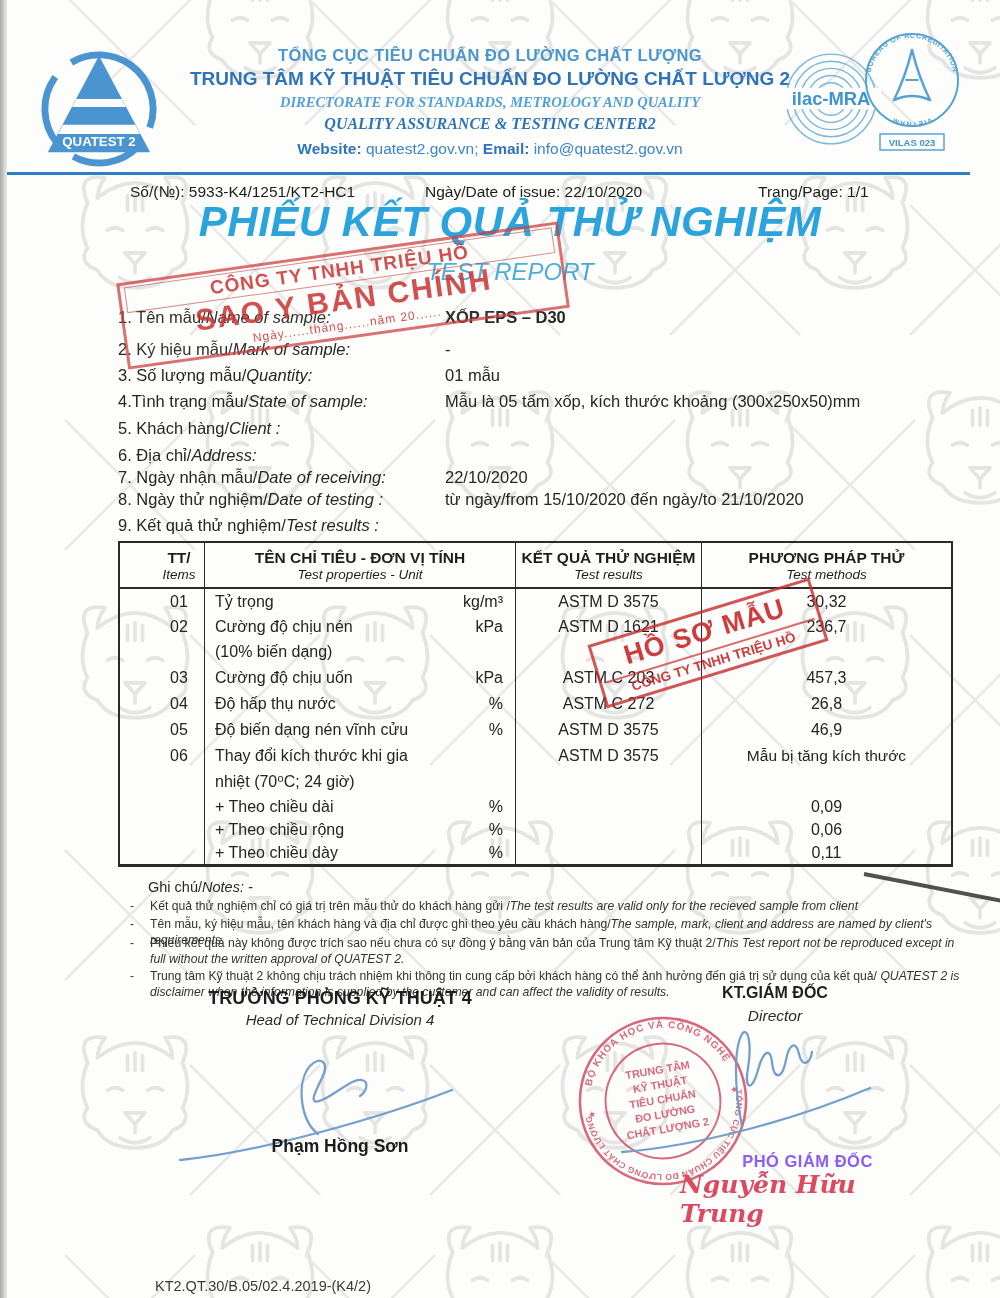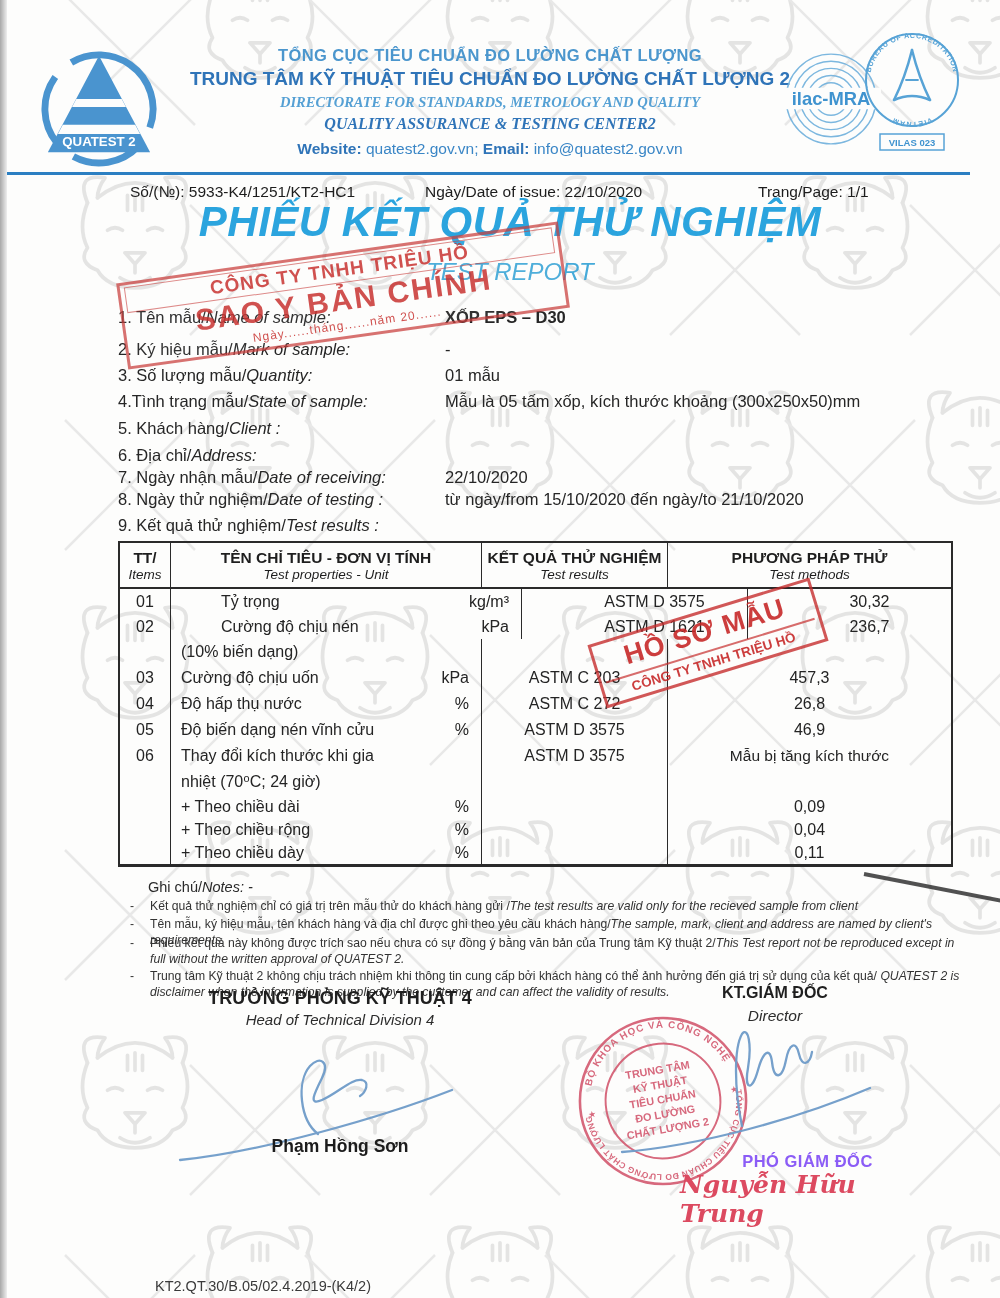--- a/index.html
+++ b/index.html
@@ -39,30 +39,30 @@
     text-align:center;z-index:2;padding:3px 4px;}
   .stamp-dossier .l1{font-weight:bold;font-size:27px;letter-spacing:1px;}
   .stamp-dossier .l2{font-weight:bold;font-size:13.5px;border-top:2px solid rgba(198,45,45,.7);margin-top:3px;padding-top:3px;}
   
   .info-row{z-index:1;font-size:16.5px;color:#262626;}
   .info-row .en{font-style:italic;}
   .info-val{z-index:1;font-size:16.5px;color:#262626;left:445px;width:540px;}
   .v-bold{font-weight:bold;}
   
   .rtable{left:118px;top:541px;width:831px;border:2.5px solid #2a2a2a;border-bottom-width:3.5px;z-index:1;background:transparent;}
-  .trow{display:grid;grid-template-columns:51px 311px 186px auto;}
+  .trow{display:grid;grid-template-columns:51px 311px 186px auto;padding-left:34px;}
   .c{border-right:1.8px solid #2a2a2a;overflow:visible;}
   .c:last-child{border-right:none;}
   .thead{border-bottom:2.5px solid #2a2a2a;}
   .hc{text-align:center;padding:6px 2px 5px 2px;}
   .hvi{font-weight:bold;font-size:15.5px;color:#1e1e1e;}
   .hen{font-style:italic;font-size:13.5px;color:#1e1e1e;}
   .r{height:26px;line-height:26px;font-size:16px;color:#242424;}
   .r.h23{height:23px;line-height:23px;}
-  .r.h25{height:25px;line-height:25px;gap:40px;}
+  .r.h25{height:25px;line-height:25px;}
   .tt{text-align:center;}
   .nm{position:relative;padding-left:10px;}
   .unit{position:absolute;right:12px;top:0;}
   .mth{text-align:center;}
   .res{text-align:center;}
   .res-note{font-size:15.5px;}
   
   .notes-h{left:148px;top:879px;font-size:14.5px;color:#2a2a2a;z-index:1;}
   .notes-h .en{font-style:italic;}
   .note{left:150px;width:822px;font-size:12.2px;line-height:1.28;color:#333;z-index:1;}
@@ -317,21 +317,21 @@
     <div class="trow r h23">
       <div class="c tt"></div>
       <div class="c nm"><span>+ Theo chiều dài</span><span class="unit">%</span></div>
       <div class="c mth"></div>
       <div class="c res">0,09</div>
     </div>
     <div class="trow r h23">
       <div class="c tt"></div>
       <div class="c nm"><span>+ Theo chiều rộng</span><span class="unit">%</span></div>
       <div class="c mth"></div>
-      <div class="c res">0,04</div>
+      <div class="c res">0,06</div>
     </div>
     <div class="trow r h23">
       <div class="c tt"></div>
       <div class="c nm"><span>+ Theo chiều dày</span><span class="unit">%</span></div>
       <div class="c mth"></div>
       <div class="c res">0,11</div>
     </div>
   </div>
 
   <div class="abs stamp-dossier">

